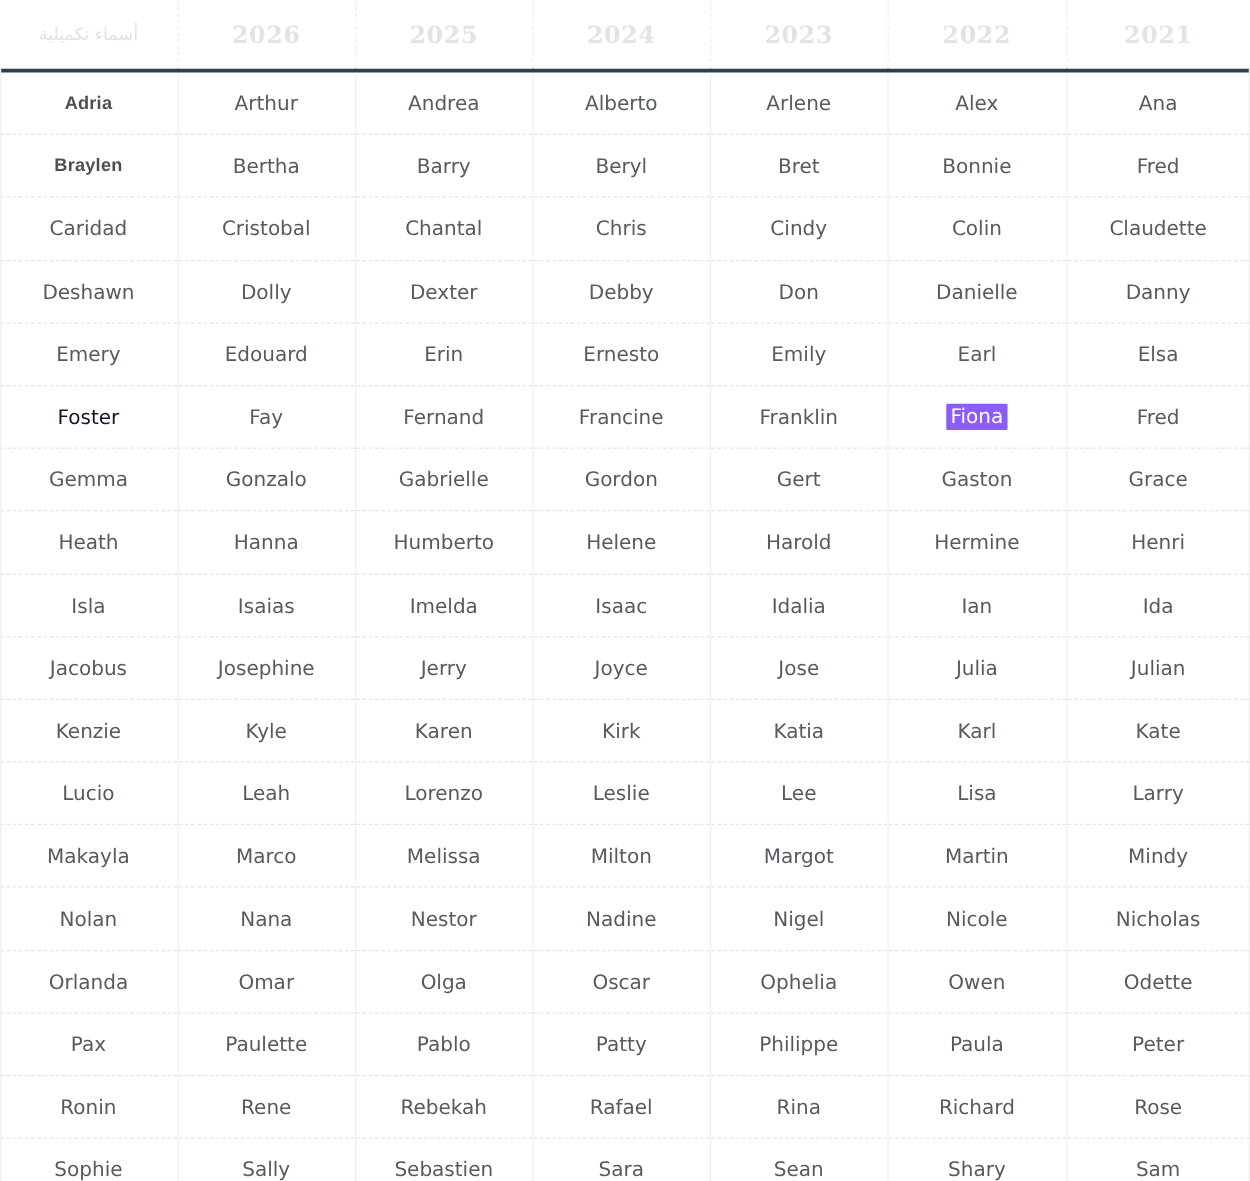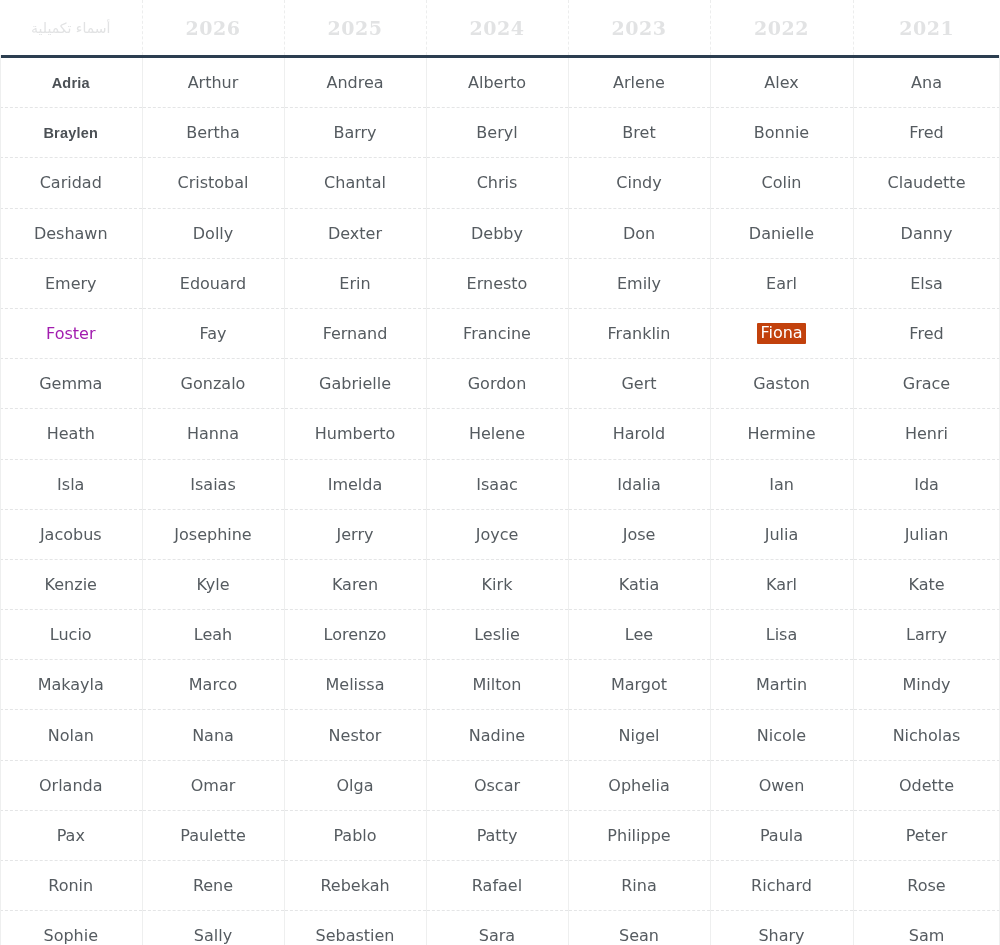--- a/index.html
+++ b/index.html
@@ -194,26 +194,26 @@
         <tr>
           <td style="color: rgb(85, 91, 96); border-right-color: rgb(238, 239, 239); border-bottom-color: rgb(228, 229, 230);"><span class="cell-text">Emery</span></td>
           <td style="color: rgb(85, 91, 96); border-right-color: rgb(238, 239, 239); border-bottom-color: rgb(228, 229, 230);"><span class="cell-text">Edouard</span></td>
           <td style="color: rgb(85, 91, 96); border-right-color: rgb(238, 239, 239); border-bottom-color: rgb(228, 229, 230);"><span class="cell-text">Erin</span></td>
           <td style="color: rgb(85, 91, 96); border-right-color: rgb(238, 239, 239); border-bottom-color: rgb(228, 229, 230);"><span class="cell-text">Ernesto</span></td>
           <td style="color: rgb(85, 91, 96); border-right-color: rgb(238, 239, 239); border-bottom-color: rgb(228, 229, 230);"><span class="cell-text">Emily</span></td>
           <td style="color: rgb(85, 91, 96); border-right-color: rgb(238, 239, 239); border-bottom-color: rgb(228, 229, 230);"><span class="cell-text">Earl</span></td>
           <td style="color: rgb(85, 91, 96); border-right-color: rgb(238, 239, 239); border-bottom-color: rgb(228, 229, 230);"><span class="cell-text">Elsa</span></td>
         </tr>
         <tr>
-          <td style="color: #a21caf; border-right-color: rgb(238, 239, 239); border-bottom-color: rgb(228, 229, 230);"><span class="cell-text">Foster</span></td>
+          <td style="color: #0f172a; border-right-color: rgb(238, 239, 239); border-bottom-color: rgb(228, 229, 230);"><span class="cell-text">Foster</span></td>
           <td style="color: rgb(85, 91, 96); border-right-color: rgb(238, 239, 239); border-bottom-color: rgb(228, 229, 230);"><span class="cell-text">Fay</span></td>
           <td style="color: rgb(85, 91, 96); border-right-color: rgb(238, 239, 239); border-bottom-color: rgb(228, 229, 230);"><span class="cell-text">Fernand</span></td>
           <td style="color: rgb(85, 91, 96); border-right-color: rgb(238, 239, 239); border-bottom-color: rgb(228, 229, 230);"><span class="cell-text">Francine</span></td>
           <td style="color: rgb(85, 91, 96); border-right-color: rgb(238, 239, 239); border-bottom-color: rgb(228, 229, 230);"><span class="cell-text">Franklin</span></td>
-          <td style="color: rgb(85, 91, 96); border-right-color: rgb(238, 239, 239); border-bottom-color: rgb(228, 229, 230);"><span class="cell-text selected" style="background: #c2410c; color: rgb(255, 255, 255);">Fiona</span></td>
+          <td style="color: rgb(85, 91, 96); border-right-color: rgb(238, 239, 239); border-bottom-color: rgb(228, 229, 230);"><span class="cell-text selected" style="background: #8b5cf6; color: rgb(255, 255, 255);">Fiona</span></td>
           <td style="color: rgb(85, 91, 96); border-right-color: rgb(238, 239, 239); border-bottom-color: rgb(228, 229, 230);"><span class="cell-text">Fred</span></td>
         </tr>
         <tr>
           <td style="color: rgb(85, 91, 96); border-right-color: rgb(238, 239, 239); border-bottom-color: rgb(228, 229, 230);"><span class="cell-text">Gemma</span></td>
           <td style="color: rgb(85, 91, 96); border-right-color: rgb(238, 239, 239); border-bottom-color: rgb(228, 229, 230);"><span class="cell-text">Gonzalo</span></td>
           <td style="color: rgb(85, 91, 96); border-right-color: rgb(238, 239, 239); border-bottom-color: rgb(228, 229, 230);"><span class="cell-text">Gabrielle</span></td>
           <td style="color: rgb(85, 91, 96); border-right-color: rgb(238, 239, 239); border-bottom-color: rgb(228, 229, 230);"><span class="cell-text">Gordon</span></td>
           <td style="color: rgb(85, 91, 96); border-right-color: rgb(238, 239, 239); border-bottom-color: rgb(228, 229, 230);"><span class="cell-text">Gert</span></td>
           <td style="color: rgb(85, 91, 96); border-right-color: rgb(238, 239, 239); border-bottom-color: rgb(228, 229, 230);"><span class="cell-text">Gaston</span></td>
           <td style="color: rgb(85, 91, 96); border-right-color: rgb(238, 239, 239); border-bottom-color: rgb(228, 229, 230);"><span class="cell-text">Grace</span></td>

